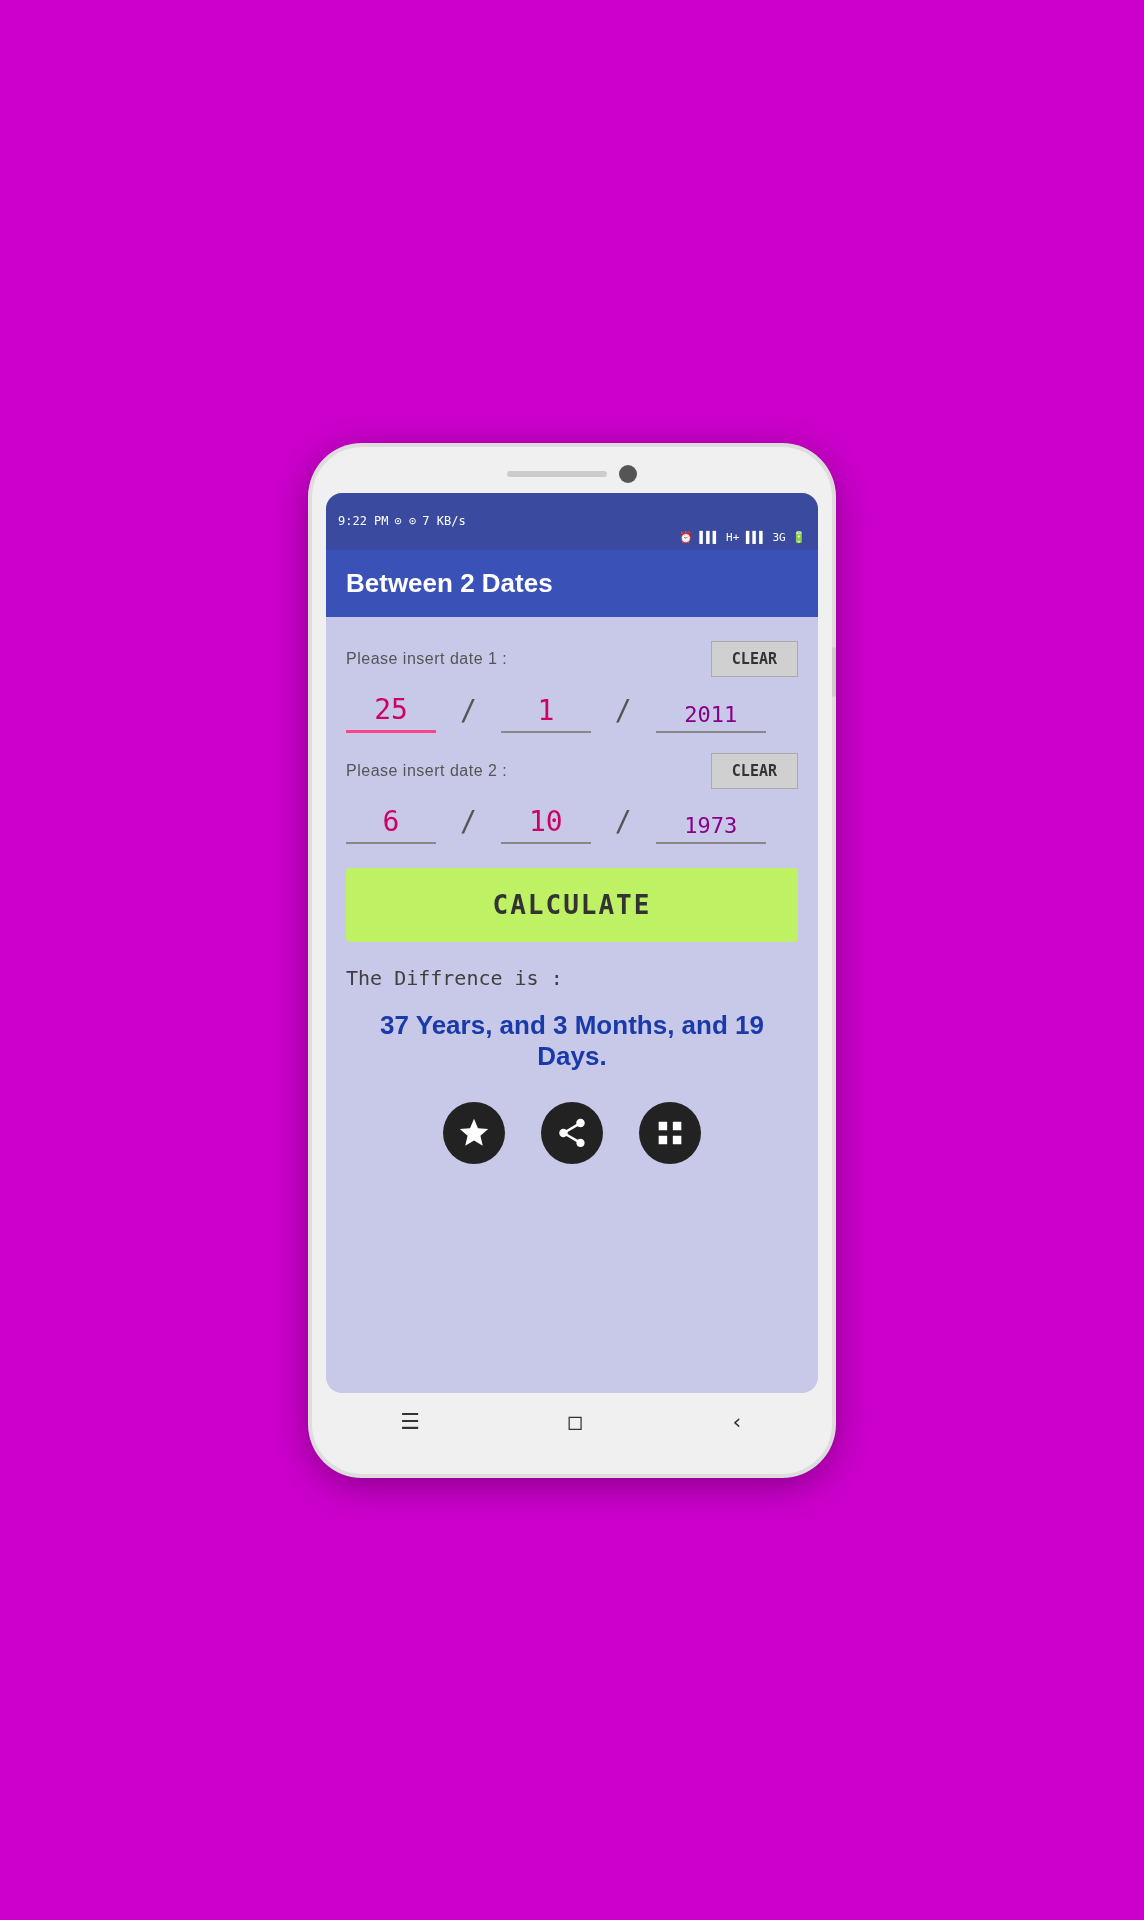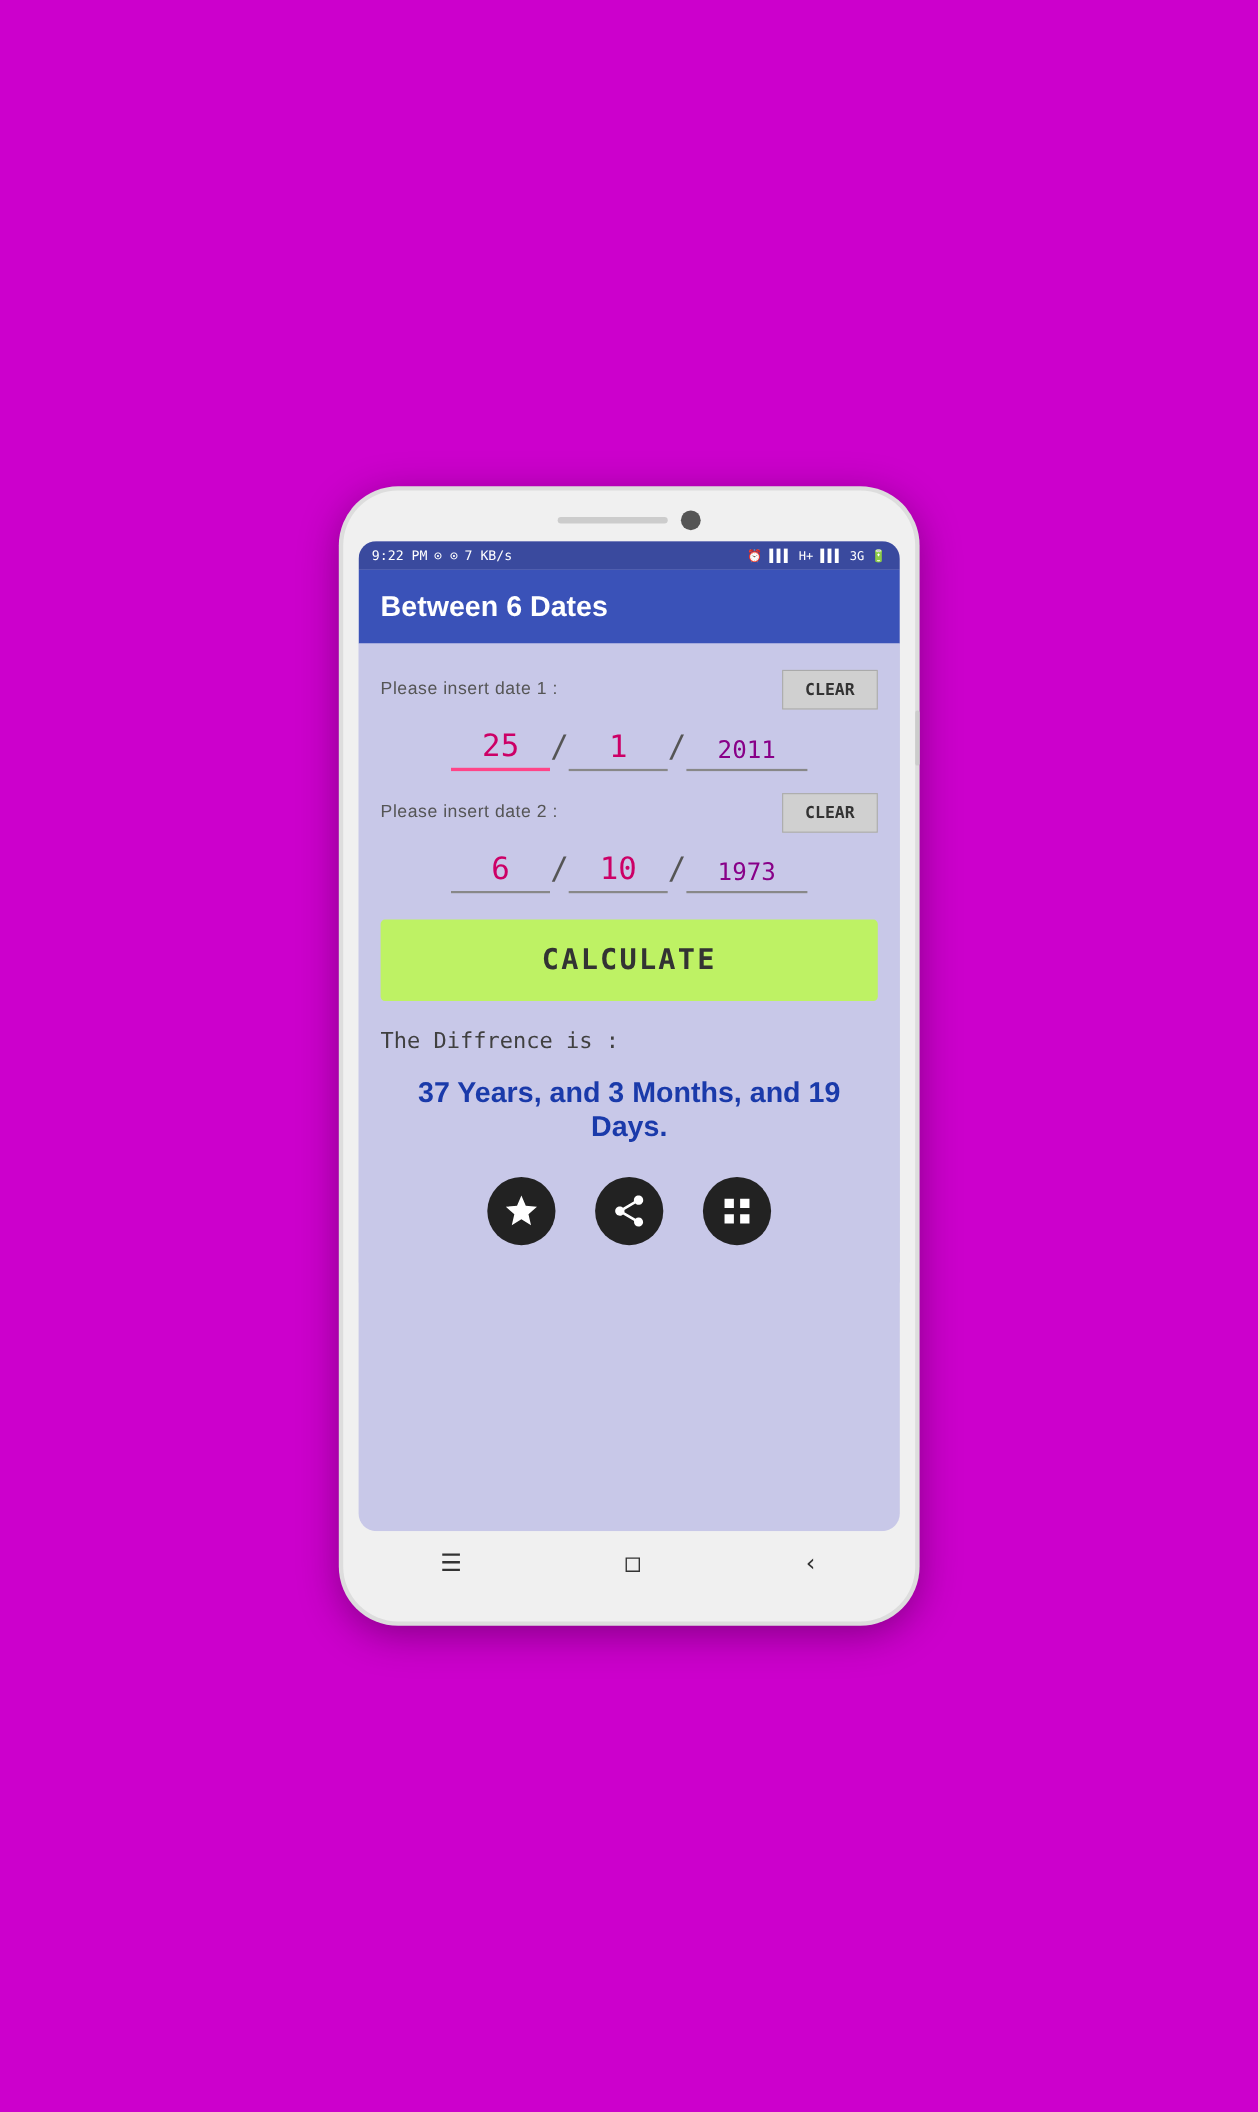--- a/index.html
+++ b/index.html
@@ -78,20 +78,21 @@
       display: flex;
       align-items: flex-end;
       gap: 6px;
     }
 
     .status-right {
       display: flex;
       align-items: flex-start;
       gap: 4px;
       font-size: 11px;
+      margin-top: 32px;
     }
 
     
     .app-header {
       background: #3a52b8;
       padding: 18px 20px;
     }
 
     .app-title {
       color: white;
@@ -132,22 +133,21 @@
       font-size: 15px;
       font-family: monospace;
       font-weight: bold;
       color: #333;
       cursor: pointer;
     }
 
     .date-inputs-row {
       display: flex;
       align-items: flex-end;
-      justify-content: center;
-      gap: 0;
+      gap: 24px;
       margin-bottom: 10px;
     }
 
     .date-input {
       width: 90px;
       background: transparent;
       border: none;
       border-bottom: 2px solid #888;
       text-align: center;
       font-size: 28px;
@@ -264,21 +264,21 @@
         <span>9:22 PM</span>
         <span>⊙ ⊙</span>
         <span>7 KB/s</span>
       </div>
       <div class="status-right">
         <span>⏰ ▌▌▌ H+ ▌▌▌ 3G 🔋</span>
       </div>
     </div>
 
     <div class="app-header">
-      <span class="app-title">Between 6 Dates</span>
+      <span class="app-title">Between 2 Dates</span>
     </div>
 
     <div class="app-content">
 
       <div class="date-section">
         <div class="date-label-row">
           <span class="date-label">Please insert date 1 :</span>
           <button class="clear-btn">CLEAR</button>
         </div>
         <div class="date-inputs-row">

